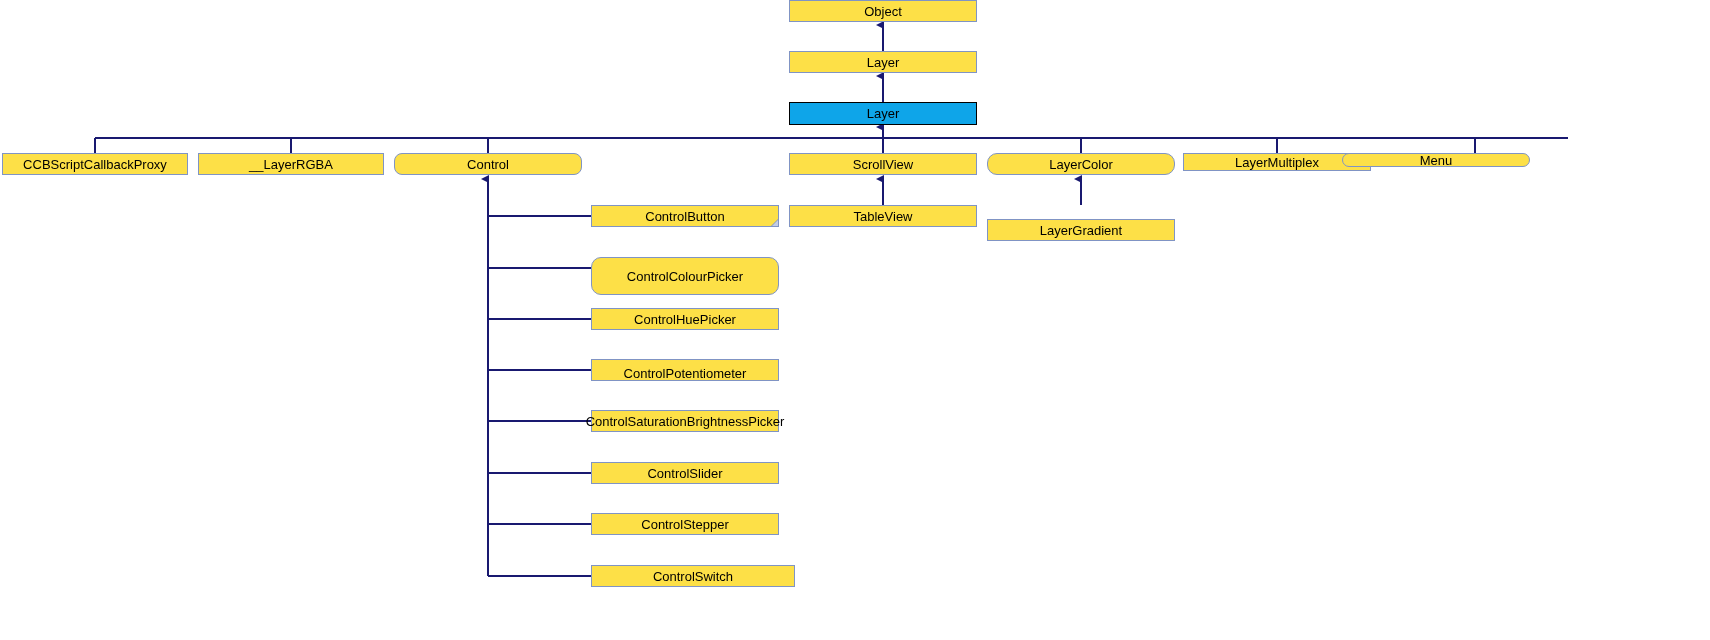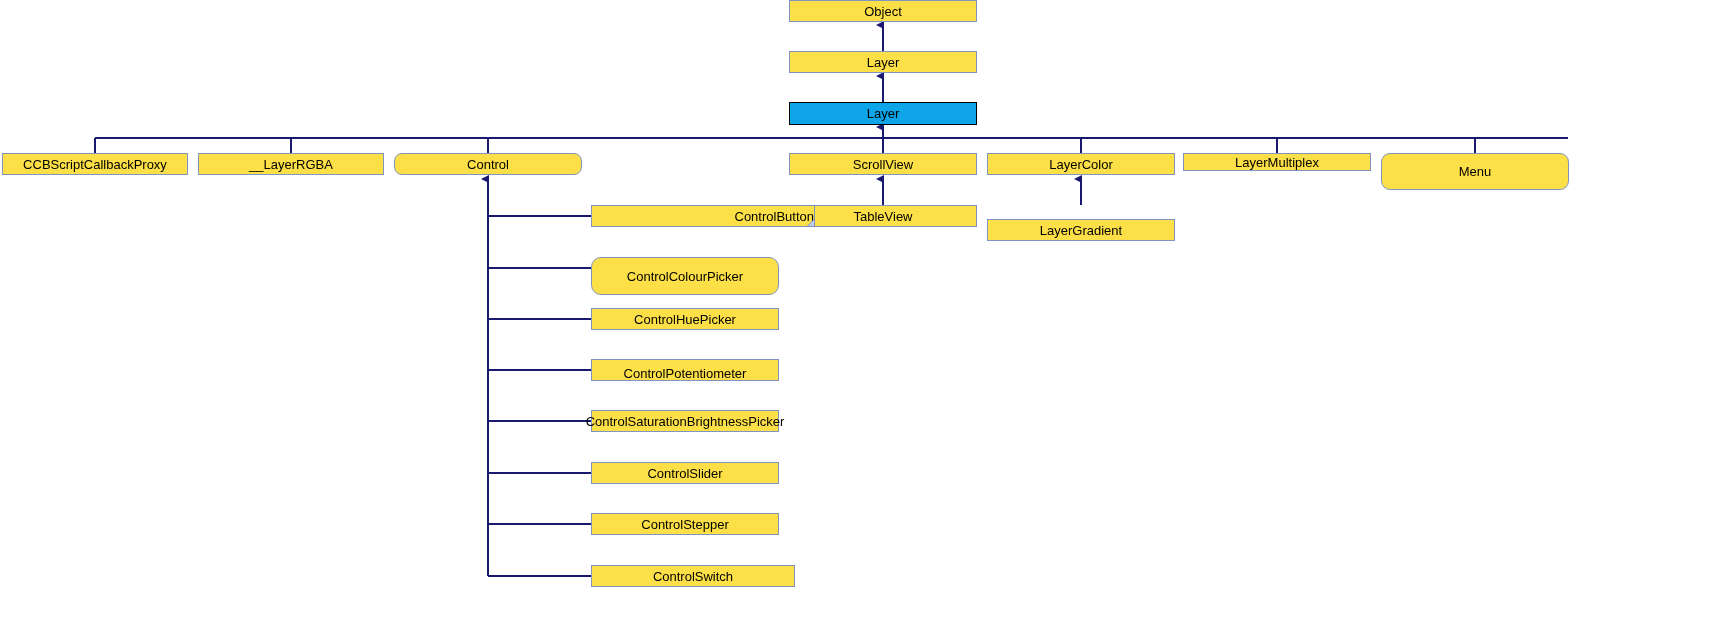--- a/index.html
+++ b/index.html
@@ -136,36 +136,36 @@
       </div>
       <div class="node" style="left: 198px; top: 153px; width: 186px; height: 22px;">
         <span class="label">__LayerRGBA</span>
       </div>
       <div class="node" style="left: 394px; top: 153px; width: 188px; height: 22px; border-radius: 8px;">
         <span class="label">Control</span>
       </div>
       <div class="node" style="left: 789px; top: 153px; width: 188px; height: 22px;">
         <span class="label">ScrollView</span>
       </div>
-      <div class="node" style="left: 987px; top: 153px; width: 188px; height: 22px;">
+      <div class="node" style="left: 987px; top: 153px; width: 188px; height: 22px; border-radius: 10px;">
         <span class="label">LayerColor</span>
       </div>
       <div class="node" style="left: 1183px; top: 153px; width: 188px; height: 18px;">
         <span class="label">LayerMultiplex</span>
       </div>
-      <div class="node" style="left: 1381px; top: 153px; width: 188px; height: 37px; border-radius: 9px;">
+      <div class="node" style="left: 1342px; top: 153px; width: 188px; height: 14px; border-radius: 9px;">
         <span class="label">Menu</span>
       </div>
       <div class="node" style="left: 789px; top: 205px; width: 188px; height: 22px;">
         <span class="label">TableView</span>
       </div>
       <div class="node" style="left: 987px; top: 205px; width: 188px; height: 22px; margin-top: 14px;">
         <span class="label">LayerGradient</span>
       </div>
-      <div class="node folded" style="left: 591px; top: 205px; width: 224px; height: 22px; justify-content: flex-end;">
+      <div class="node folded" style="left: 591px; top: 205px; width: 188px; height: 22px;">
         <span class="label">ControlButton</span>
       </div>
       <div class="node" style="left: 591px; top: 257px; width: 188px; height: 38px; border-radius: 10px;">
         <span class="label">ControlColourPicker</span>
       </div>
       <div class="node" style="left: 591px; top: 308px; width: 188px; height: 22px;">
         <span class="label">ControlHuePicker</span>
       </div>
       <div class="node" style="left: 591px; top: 359px; width: 188px; height: 22px; align-items: flex-end;">
         <span class="label">ControlPotentiometer</span>

